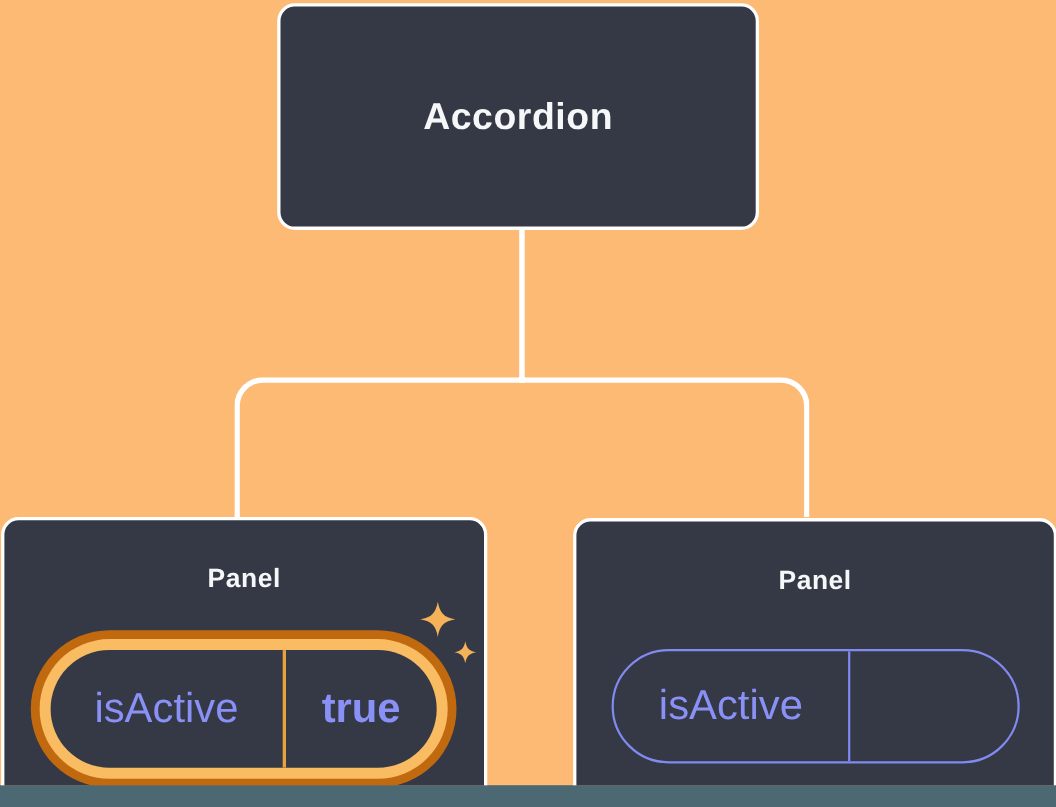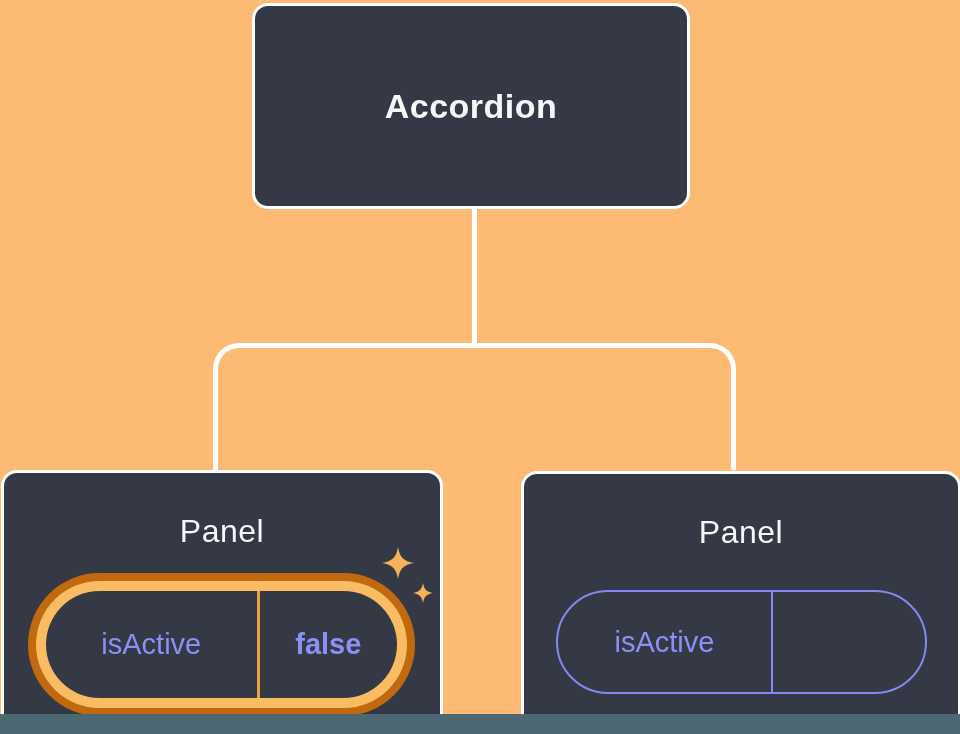--- a/index.html
+++ b/index.html
@@ -62,22 +62,22 @@
     left: 1px; top: 470px;
     width: 442px; height: 263px;
   }
   .node-panel-right {
     left: 521px; top: 471px;
     width: 440px; height: 262px;
   }
   .panel-title {
     margin-top: 40px;
     color: #F6F7F9;
-    font-size: 32px;
-    font-weight: 400;
+    font-size: 24px;
+    font-weight: 700;
     letter-spacing: 0.5px;
   }
 
   
   .pill-hl-outer {
     position: absolute;
     left: 24px; top: 100px;
     width: 387px; height: 143px;
     background: #C1690F;
     border-radius: 90px;
@@ -98,21 +98,21 @@
     display: flex;
     align-items: stretch;
     box-sizing: border-box;
     overflow: hidden;
   }
   .pill-cell {
     display: flex;
     align-items: center;
     justify-content: center;
     color: #8A91F6;
-    font-size: 29px;
+    font-size: 38px;
   }
   .pill-key-hl { flex: 0 0 60%; border-right: 3px solid #E9A33D; }
   .pill-val-hl { flex: 1 1 auto; font-weight: 700; }
 
   .pill-plain {
     position: absolute;
     left: 32px; top: 116px;
     width: 371px; height: 104px;
     border: 2px solid #8289F0;
     border-radius: 60px;
@@ -144,21 +144,21 @@
   <div class="connector-stem"></div>
   <div class="connector-bracket"></div>
 
   <div class="node node-panel node-panel-left">
     <div class="panel-title">Panel</div>
 
     <div class="pill-hl-outer">
       <div class="pill-hl-gold">
         <div class="pill-content">
           <div class="pill-cell pill-key-hl">isActive</div>
-          <div class="pill-cell pill-val-hl">false</div>
+          <div class="pill-cell pill-val-hl">true</div>
         </div>
       </div>
     </div>
 
     <svg class="sparkles" viewBox="0 0 56 62" xmlns="http://www.w3.org/2000/svg" aria-hidden="true">
       <path fill="#F5B259" d="M18 2 C20 12.6 23.4 16 34 18 C23.4 20 20 23.4 18 34 C16 23.4 12.6 20 2 18 C12.6 16 16 12.6 18 2 Z"></path>
       <path fill="#F5B259" d="M43 38 C44.3 44.6 46.4 46.7 53 48 C46.4 49.3 44.3 51.4 43 58 C41.7 51.4 39.6 49.3 33 48 C39.6 46.7 41.7 44.6 43 38 Z"></path>
     </svg>
   </div>
 

